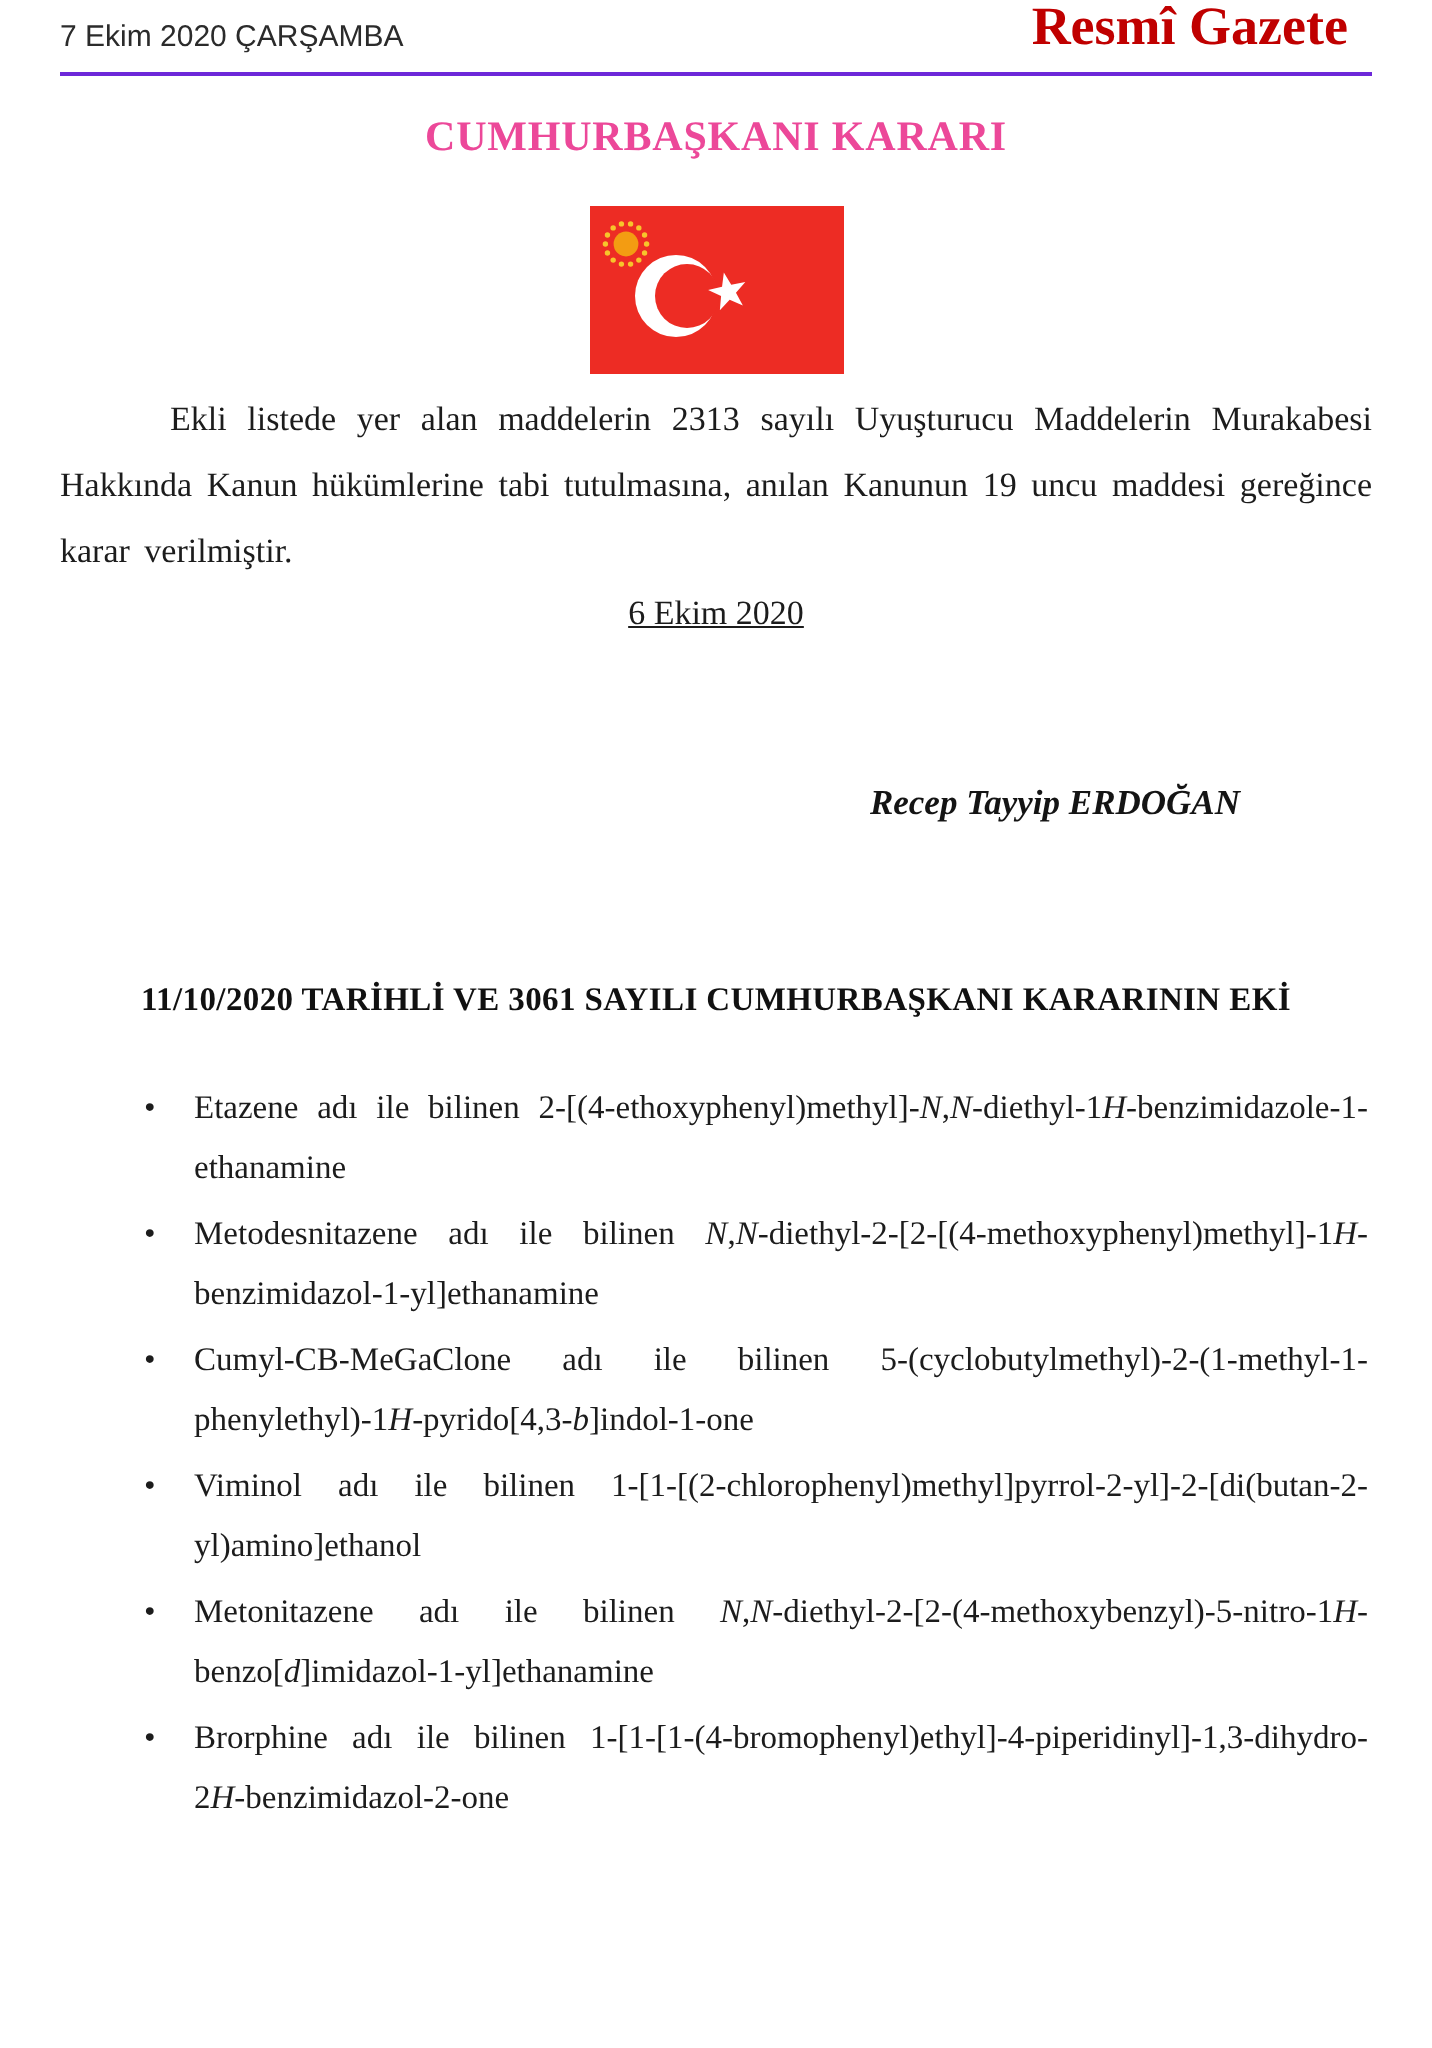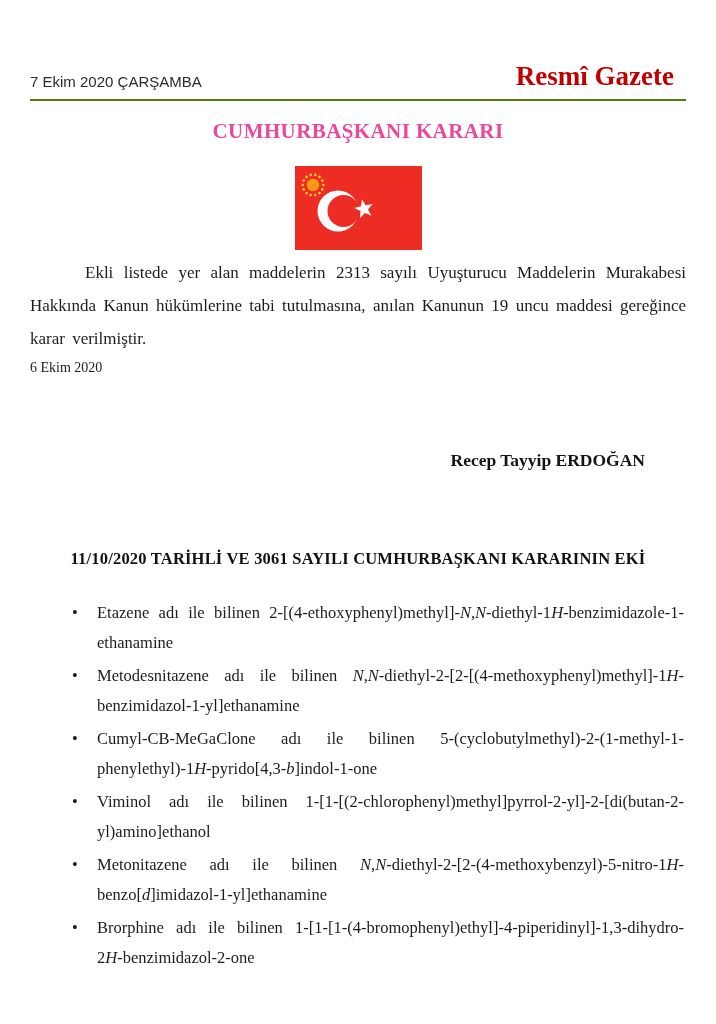--- a/index.html
+++ b/index.html
@@ -11,23 +11,22 @@
     overflow: hidden;
     box-sizing: border-box;
     padding: 0 30px;
     color: #1c1c1c;
     font-family: "Liberation Serif", serif;
   }
 
   
   .masthead {
     display: flex; align-items: flex-end;
-    padding-top: 24px; padding-bottom: 9px;
-    border-bottom: 2px solid #4d7c0f;
-    margin-top: 39px;
+    padding-bottom: 9px;
+    border-bottom: 2px solid #6d28d9;
   }
   .mh-side {
     flex: 1 1 0;
     font-family: "Liberation Sans", sans-serif;
     font-size: 15px; color: #2b2b2b;
     white-space: nowrap;
   }
   .mh-left  { text-align: left; }
   .mh-right { text-align: right; }
   .mh-title {
@@ -59,28 +58,31 @@
   }
   .decision-text {
     margin: 6px 0 0 0;
     font-size: 17px; line-height: 33px;
     text-align: justify;
     text-indent: 55px;
     word-spacing: 3px;
   }
   .decision-date {
     margin-top: 5px;
-    font-size: 14px;
+    text-align: center;
+    font-size: 17px;
+    text-decoration: underline;
   }
 
   
   .signature {
     width: fit-content;
-    margin: 72px 41px 0 auto;
-    text-align: center;
+    margin: 72px 66px 0 auto;
+    text-align: center;
+    font-style: italic;
   }
   .sig-name  { font-size: 17.5px; font-weight: bold; color: #141414; line-height: 24px; }
   .sig-title { font-size: 16.5px; color: #2a2a2a; line-height: 26px; letter-spacing: 0.6px; }
 
   
   .annex-heading {
     margin: 74px 0 0 0;
     text-align: center;
     font-size: 16.5px; font-weight: bold;
     line-height: 26px; color: #111;

